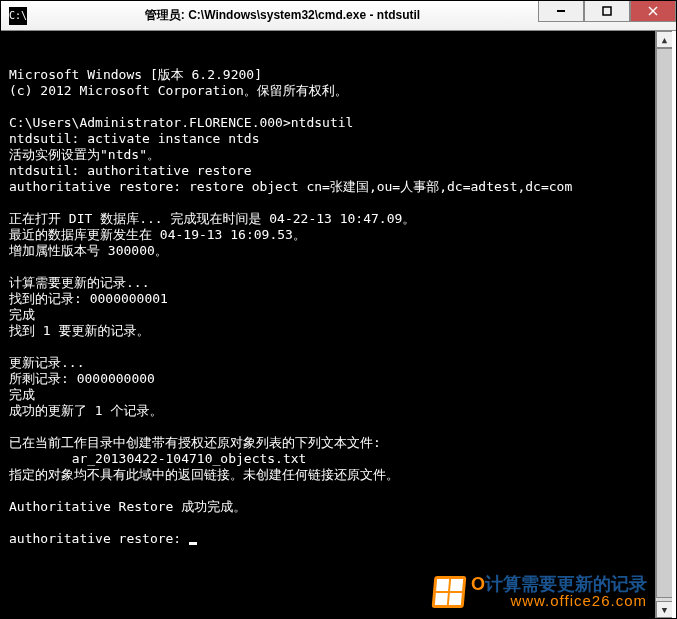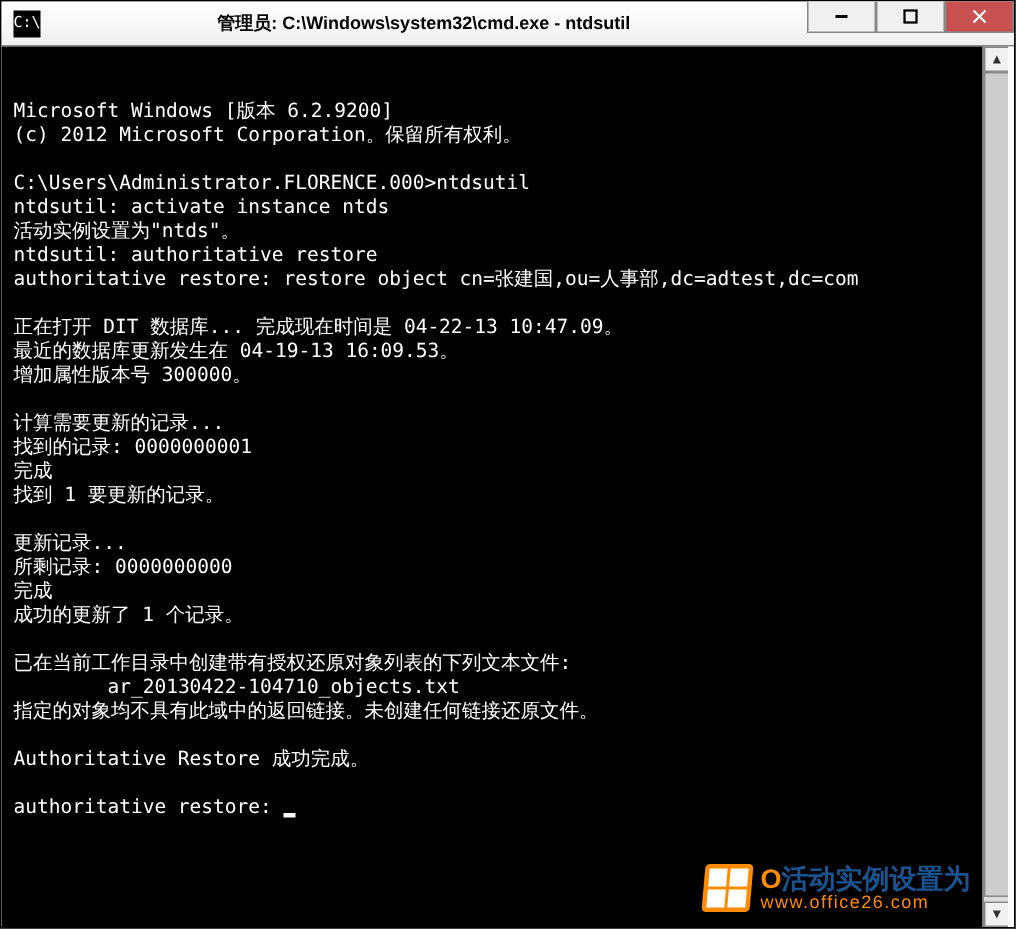--- a/index.html
+++ b/index.html
@@ -148,24 +148,25 @@
       line-height: 1;
     }
     .wm-text-top {
       font-size: 18px;
       font-weight: bold;
       color: #1a5490;
       font-family: "Microsoft YaHei", sans-serif;
     }
     .wm-text-top .orange { color: #ff8c00; }
     .wm-text-bottom {
-      font-size: 12px;
+      font-size: 15px;
       color: #ff8c00;
       font-family: Arial, sans-serif;
       letter-spacing: 1px;
+      text-align: right;
     }
   </style>
 </head>
 <body>
 
 <div class="titlebar">
   <div class="titlebar-icon">C:\</div>
   <div class="titlebar-title">管理员: C:\Windows\system32\cmd.exe - ntdsutil</div>
   <div class="window-controls">
     <div class="win-btn">
@@ -222,17 +223,17 @@
     <div class="scroll-btn up">▲</div>
     <div class="scroll-thumb"></div>
     <div class="scroll-btn down">▼</div>
   </div>
 
   <div class="watermark">
     <div class="wm-icon">
       <div></div><div></div><div></div><div></div>
     </div>
     <div class="wm-text">
-      <div class="wm-text-top"><span class="orange">O</span><span>活动实例设置为</span></div>
+      <div class="wm-text-top"><span class="orange">O</span><span>计算需要更新的记录</span></div>
       <div class="wm-text-bottom">www.office26.com</div>
     </div>
   </div>
 </div>
 
 </body></html>

